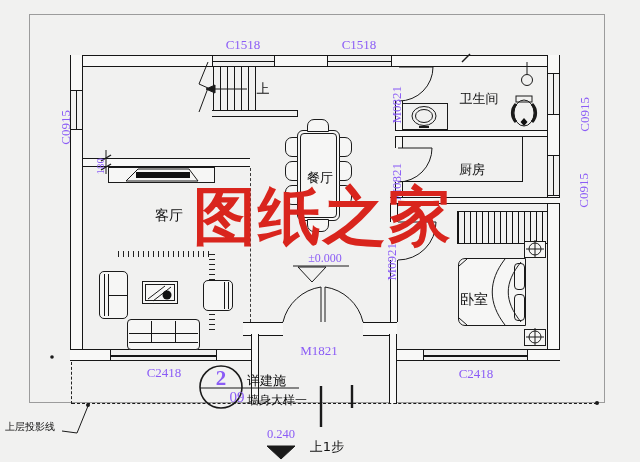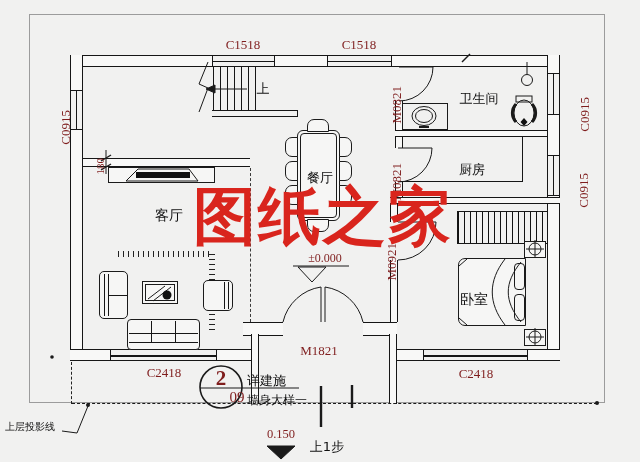--- a/index.html
+++ b/index.html
@@ -13,21 +13,21 @@
         border-left:1px solid #161616;border-right:1px solid #161616;
         background:linear-gradient(to bottom,transparent 0 5px,#161616 5px 6.5px,transparent 6.5px);}
   .winv{border-left:1.5px solid #161616;border-right:1.5px solid #161616;
         border-top:1px solid #161616;border-bottom:1px solid #161616;
         background:linear-gradient(to right,transparent 0 5px,#161616 5px 6.5px,transparent 6.5px);}
   .lnh{background:#161616;height:1px;}
   .lnv{background:#161616;width:1px;}
   .dashv{width:0;border-left:1.2px dashed #222;}
   .dashproj{height:0;border-top:1.5px dashed #1a1a1a;}
   .axis{width:0;border-left:1px dashed #3a3a3a;}
-  .lbl{font-family:"Liberation Serif",serif;font-size:13px;color:#7f1d1d;white-space:nowrap;}
+  .lbl{font-family:"Liberation Serif",serif;font-size:13px;color:#8b5cf6;white-space:nowrap;}
   .cn{font-family:"DejaVu Sans",sans-serif;font-size:13px;color:#101010;white-space:nowrap;}
   .ctr{transform:translate(-50%,-50%);}
   .vt{writing-mode:vertical-rl;transform:rotate(180deg);display:block;position:static;}
   .furn{border:1.3px solid #1b1b1b;background:#f6f6f5;}
   .wmark{font-family:"DejaVu Serif",serif;font-weight:bold;font-size:63px;line-height:1;
          letter-spacing:2px;white-space:nowrap;}
   svg{overflow:visible;}
 </style>
 </head>
 <body>
@@ -269,21 +269,21 @@
   <div class="cn ctr" style="left:479px;top:99px;">卫生间</div>
   <div class="cn ctr" style="left:472px;top:170px;">厨房</div>
   <div class="cn ctr" style="left:474px;top:300px;font-size:14px;">卧室</div>
 
   <div class="cn ctr" style="left:263px;top:89px;">上</div>
   <div class="ctr" style="left:94px;top:158px;">
       <span class="vt lbl" style="font-size:11px;">180</span>
     </div>
 
   <div class="lbl ctr" style="left:325px;top:258px;font-size:12px;">±0.000</div>
-  <div class="lbl ctr" style="left:281px;top:434px;font-size:12.5px;">0.150</div>
+  <div class="lbl ctr" style="left:281px;top:434px;font-size:12.5px;">0.240</div>
   <div class="cn ctr" style="left:327px;top:447px;">上1步</div>
 
   <div class="lbl ctr" style="left:221px;top:378px;font-size:21px;font-weight:bold;">2</div>
   <div class="lbl ctr" style="left:221px;top:397px;font-size:15px;margin-left:16px;">09</div>
   <div class="cn" style="left:247px;top:372px;">详建施</div>
   <div class="cn" style="left:247px;top:392px;font-size:12px;">墙身大样一</div>
 
   <div class="cn" style="left:5px;top:420px;font-size:10px;">上层投影线</div>
 
   <div class="wmark" style="left: 193px; top: 185px; color: rgb(217, 37, 29);">图纸之家</div>

